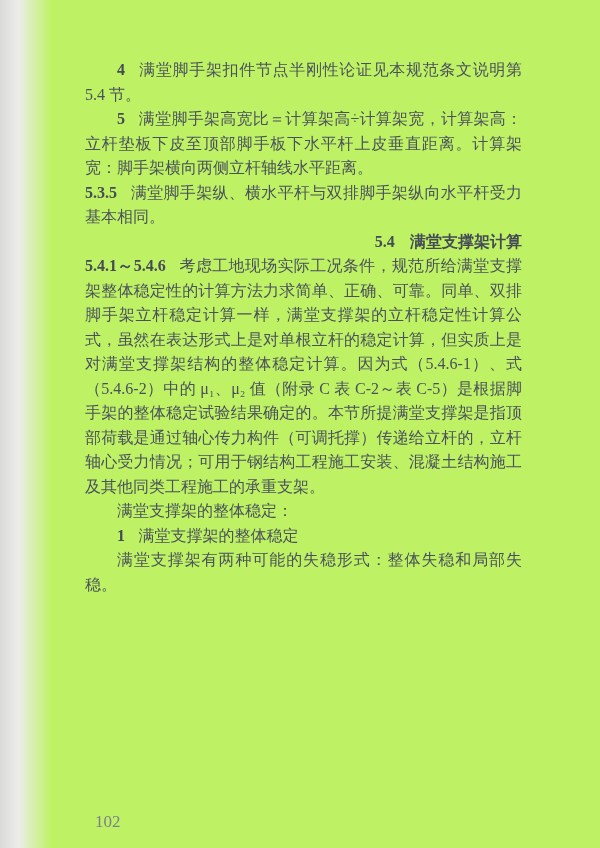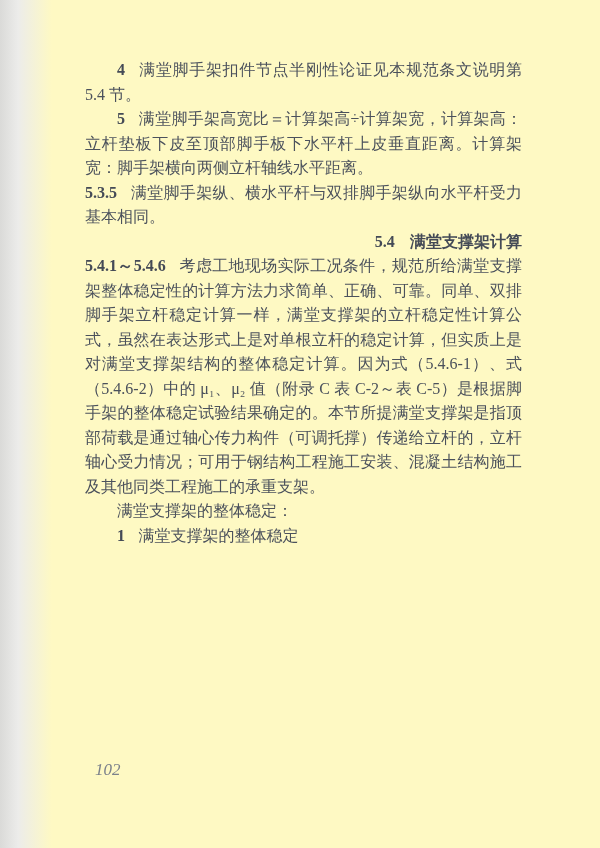--- a/index.html
+++ b/index.html
@@ -4,21 +4,21 @@
 <style>
   html, body {
     margin: 0;
     padding: 0;
     background: #ffffff;
   }
   .page {
     position: relative;
     width: 600px;
     height: 848px;
-    background: #fef9c3;
+    background: #bef264;
     overflow: hidden;
     font-family: "Liberation Serif", "DejaVu Serif", serif;
   }
   .edge-shadow {
     position: absolute;
     left: 0;
     top: 0;
     bottom: 0;
     width: 52px;
     background: linear-gradient(to right, #dadad8 0%, #ececea 35%, rgba(252,252,251,0) 100%);
@@ -52,22 +52,21 @@
     color: #444a56;
     margin: 11px 0 10px 0;
     text-indent: 0;
   }
   .section-heading .h-num {
     margin-right: 0.95em;
   }
   .page-number {
     position: absolute;
     left: 95px;
-    top: 760px;
-    font-style: italic;
+    top: 812px;
     font-size: 17px;
     color: #7b818b;
     font-family: "Liberation Serif", "DejaVu Serif", serif;
   }
 </style>
 </head>
 <body>
 
 <div class="page">
   <div class="edge-shadow"></div>
@@ -82,18 +81,19 @@
 
 
     <p class="section-heading"><span class="h-num">5.4</span><span>满堂支撑架计算</span></p>
 
     <p><b class="num">5.4.1～5.4.6</b><span>考虑工地现场实际工况条件，规范所给满堂支撑架整体稳定性的计算方法力求简单、正确、可靠。同单、双排脚手架立杆稳定计算一样，满堂支撑架的立杆稳定性计算公式，虽然在表达形式上是对单根立杆的稳定计算，但实质上是对满堂支撑架结构的整体稳定计算。因为式（5.4.6-1）、式（5.4.6-2）中的 μ₁、μ₂ 值（附录 C 表 C-2～表 C-5）是根据脚手架的整体稳定试验结果确定的。本节所提满堂支撑架是指顶部荷载是通过轴心传力构件（可调托撑）传递给立杆的，立杆轴心受力情况；可用于钢结构工程施工安装、混凝土结构施工及其他同类工程施工的承重支架。</span></p>
 
     <p class="indent"><span>满堂支撑架的整体稳定：</span></p>
 
     <p class="indent"><b class="num">1</b><span>满堂支撑架的整体稳定</span></p>
 
+    <p class="indent"><span>满堂支撑架有两种可能的失稳形式：整体失稳和局部失稳。</span></p>
 
 
   </div>
 
   <div class="page-number">102</div>
 </div>
 
 </body></html>

